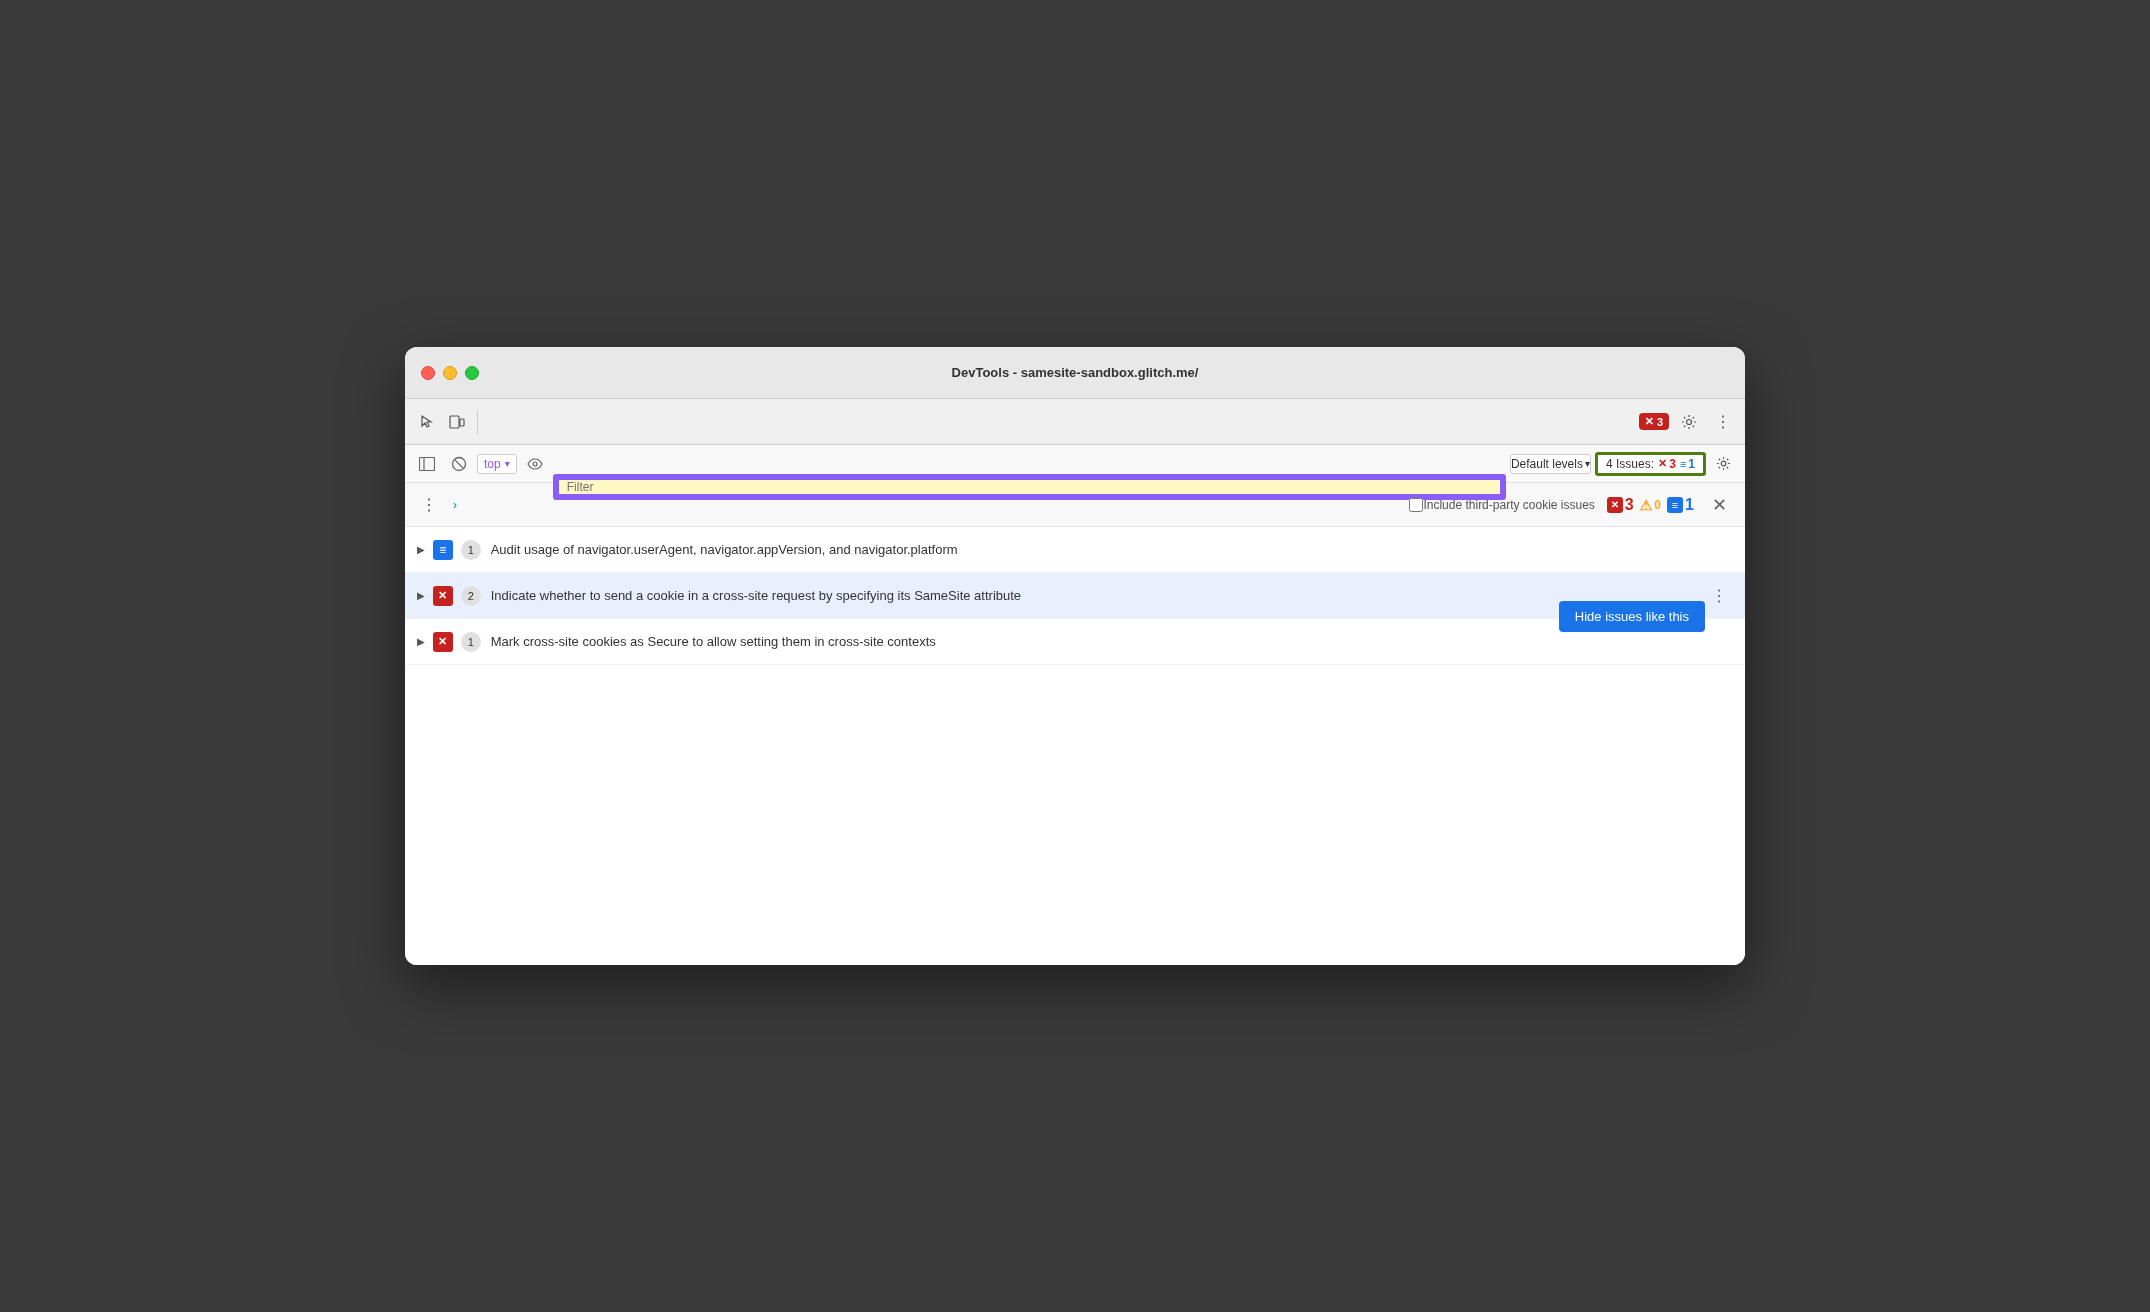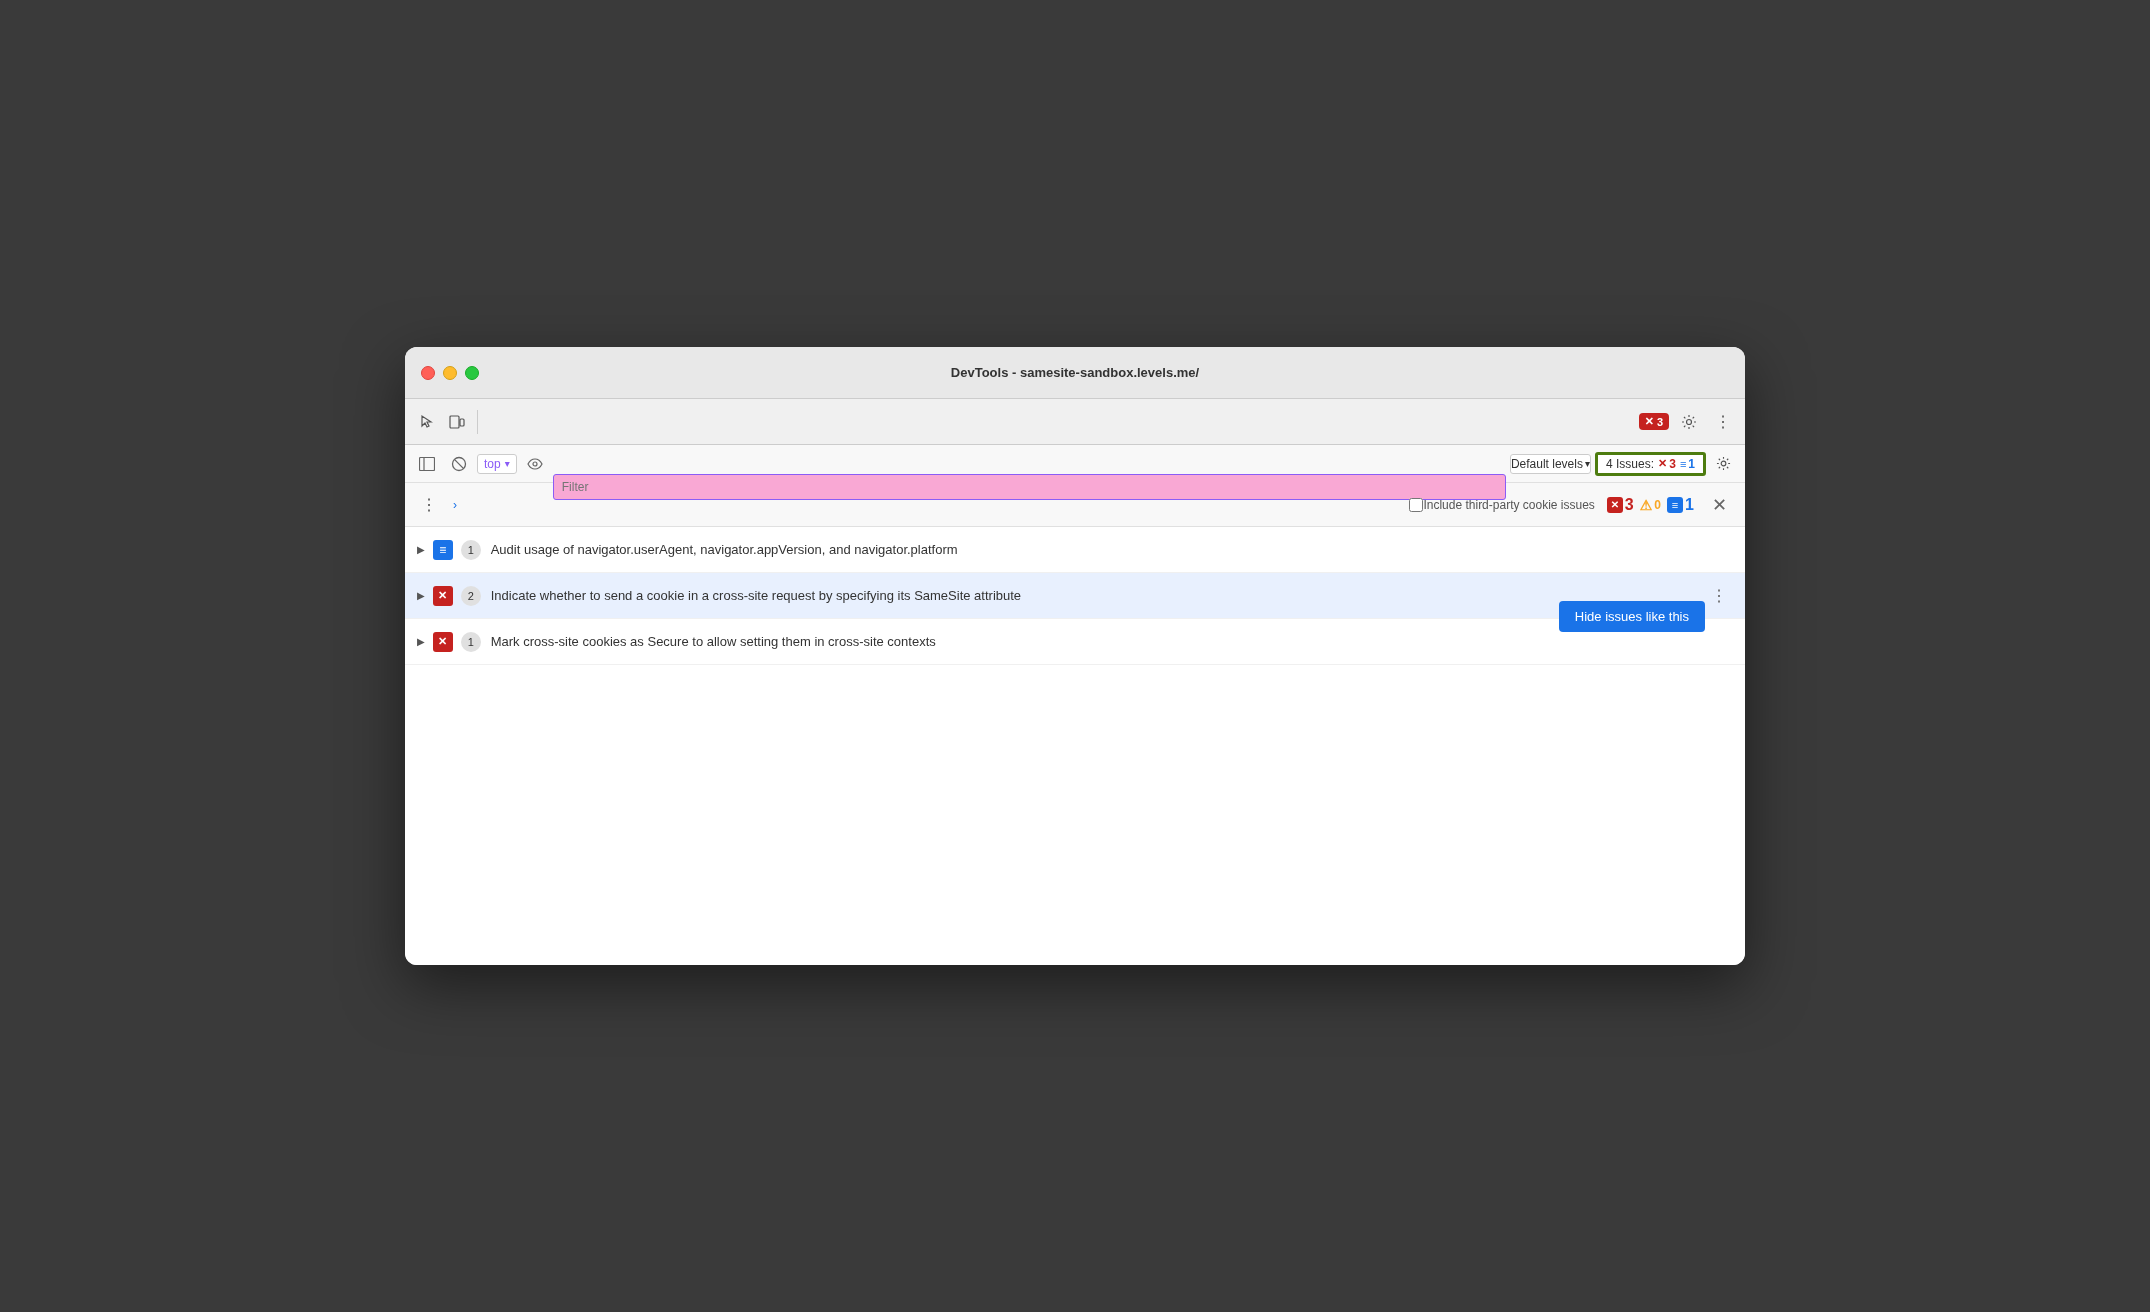--- a/index.html
+++ b/index.html
@@ -143,25 +143,25 @@
       border: 1px solid #ccc;
       border-radius: 3px;
       background: white;
       cursor: pointer;
       font-size: 12px;
       color: #8b5cf6;
     }
     .filter-input {
       flex: 1;
       height: 26px;
-      border: 1px solid #8b5cf6;
+      border: 6px solid #8b5cf6;
       border-radius: 3px;
       padding: 0 8px;
       font-size: 12px;
-      background: #f9a8d4;
+      background: #fef9c3;
       outline: none;
       color: #333;
       margin-top: 46px;
     }
     .default-levels {
       display: flex;
       align-items: center;
       gap: 0;
       padding: 2px 0;
       border: 1px solid #ccc;
@@ -344,21 +344,21 @@
 <body>
 
 <div class="window">
 
   <div class="title-bar">
     <div class="traffic-lights">
       <div class="traffic-light red"></div>
       <div class="traffic-light yellow"></div>
       <div class="traffic-light green"></div>
     </div>
-    <div class="title-bar-title">DevTools - samesite-sandbox.levels.me/</div>
+    <div class="title-bar-title">DevTools - samesite-sandbox.glitch.me/</div>
   </div>
 
   <div class="toolbar">
 
     <button class="toolbar-btn">
       <svg width="16" height="16" viewBox="0 0 16 16" fill="none">
         <path d="M3 2L3 12L6 9L8 13L10 12L8 8L12 8Z" stroke="#555" stroke-width="1.2" fill="none"></path>
       </svg>
     </button>
 

